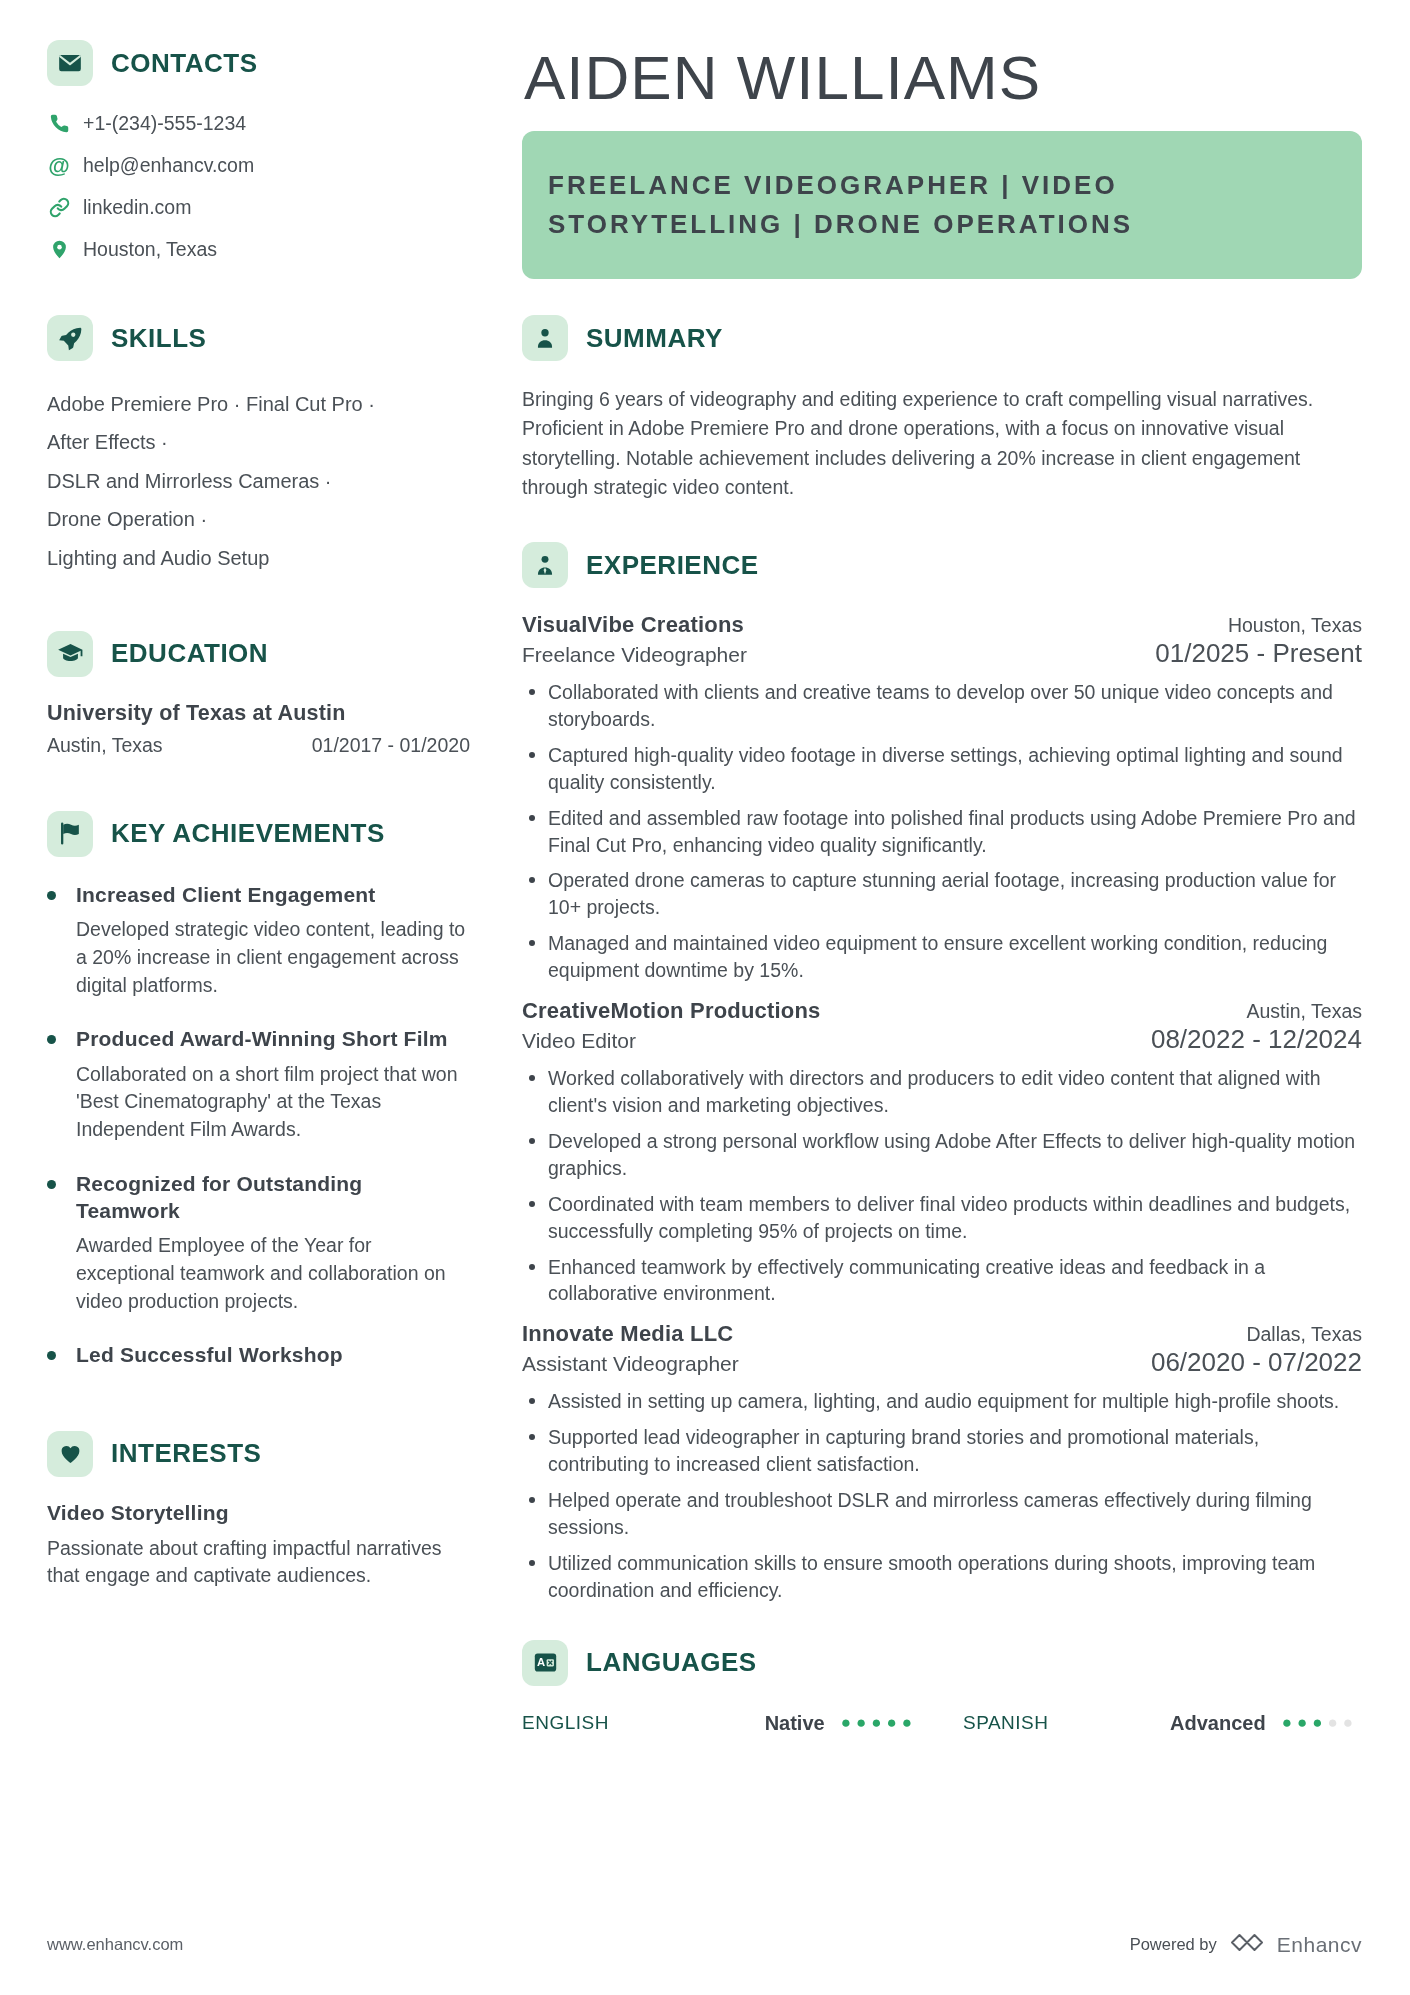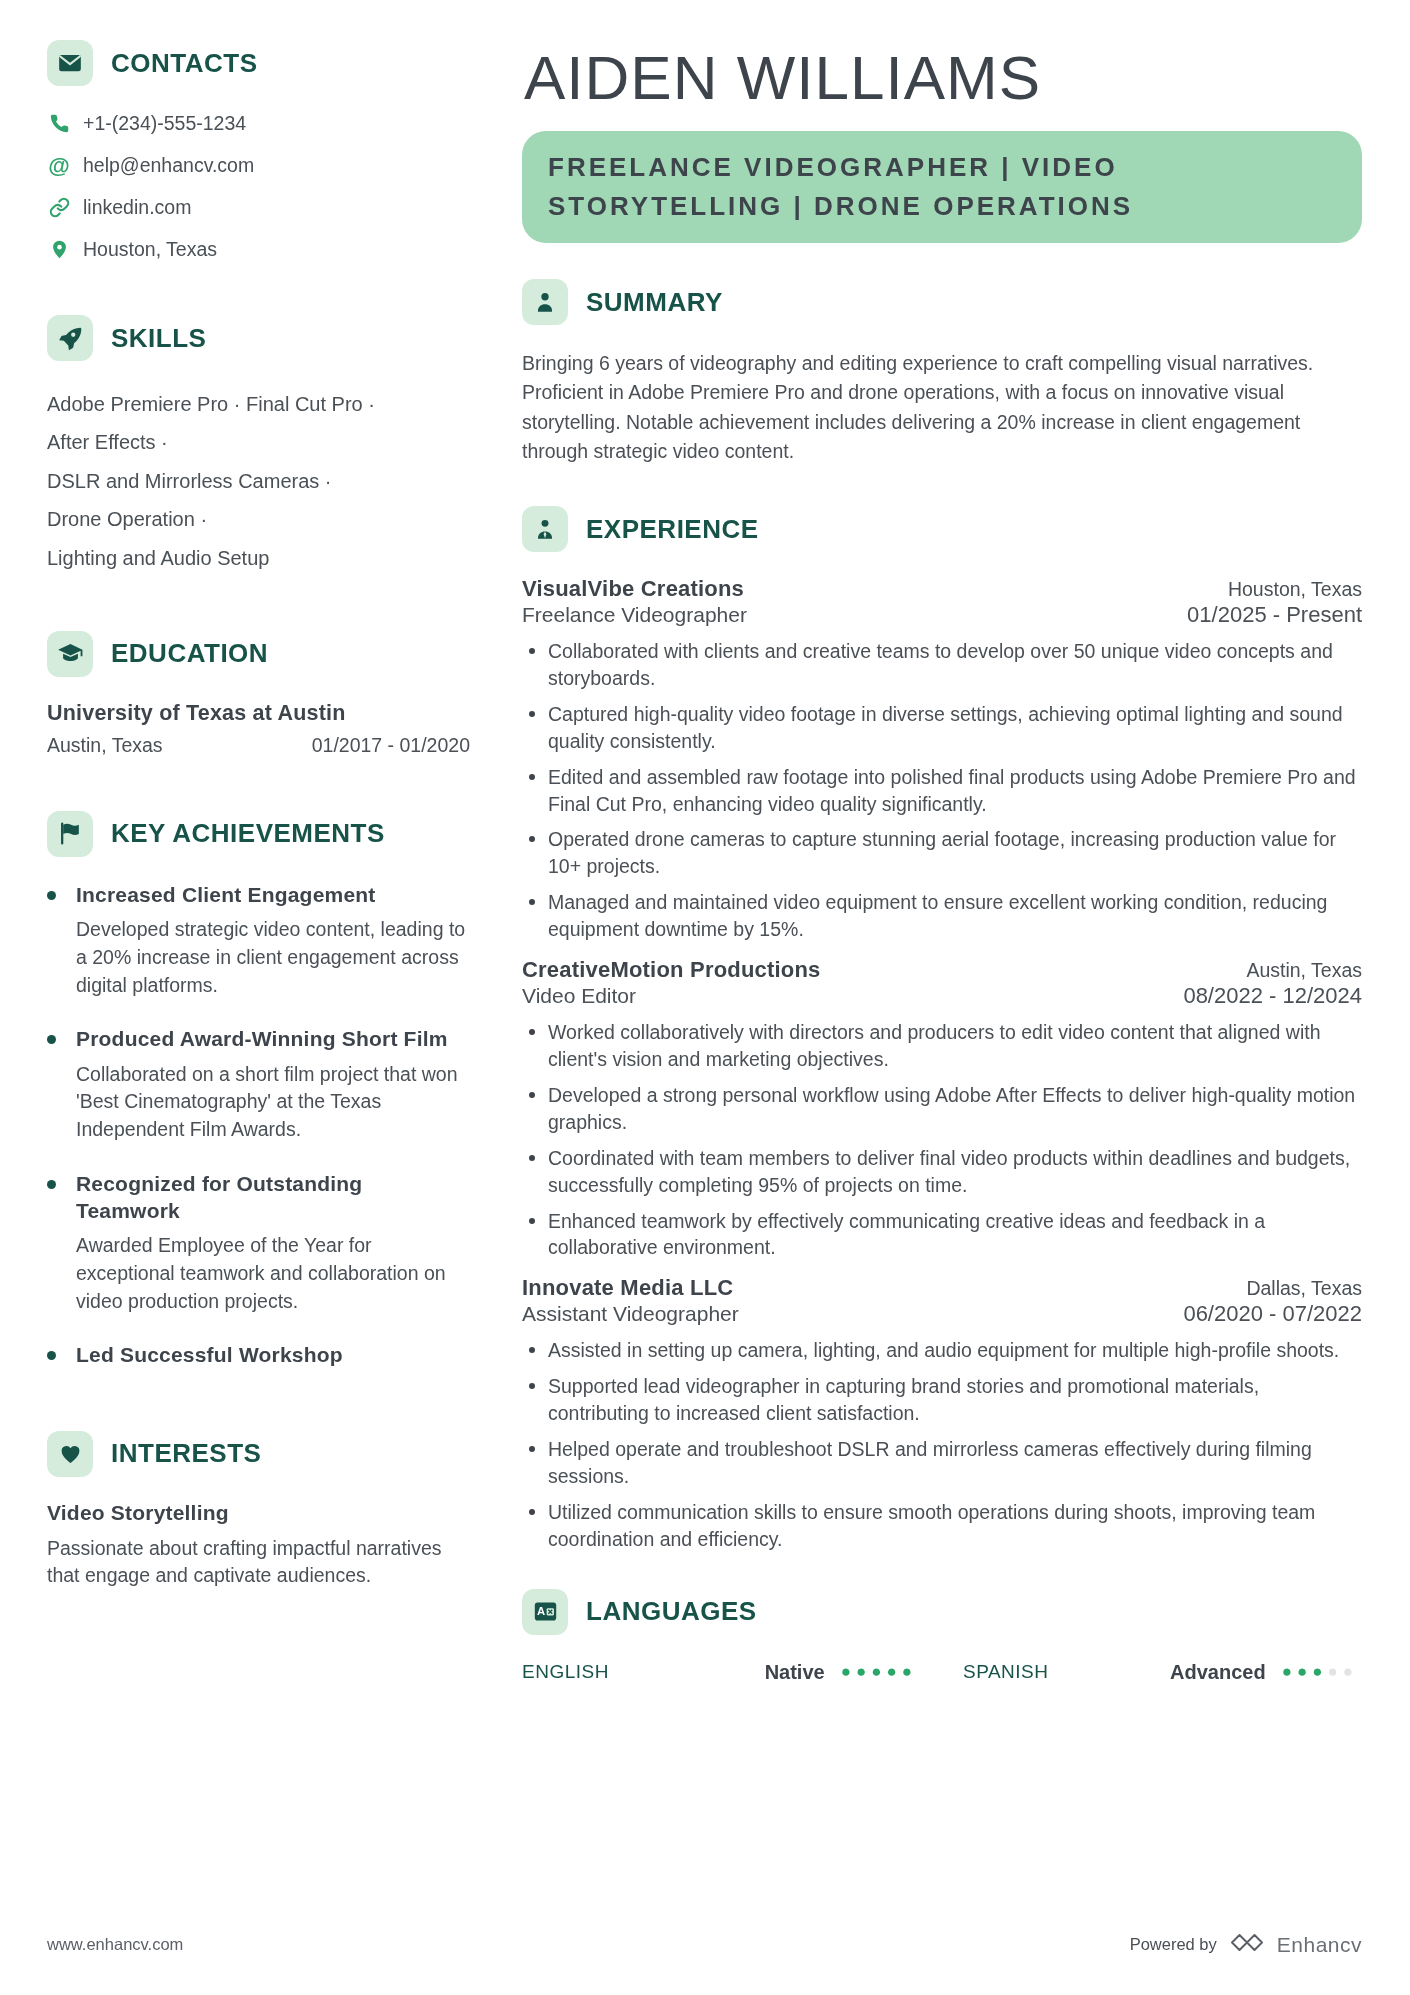--- a/index.html
+++ b/index.html
@@ -45,32 +45,32 @@
 
   .int-name{font-size:21px;font-weight:700;color:#3e444b;margin-bottom:10px;letter-spacing:0.2px;}
   .int-desc{font-size:19.5px;line-height:1.42;color:#4a5056;}
 
   
   .name{
     font-size:62px;font-weight:300;color:#3e444b;letter-spacing:1px;
     margin:2px 0 18px 2px;white-space:nowrap;
   }
   .title-banner{
-    background:#a0d7b4;border-radius:24px;padding:17px 26px;
+    background:#a0d7b4;border-radius:12px;padding:35px 26px;
     font-size:26px;font-weight:600;letter-spacing:3px;color:#3e444b;
     line-height:1.5;margin-bottom:36px;
   }
   .summary-text{font-size:19.5px;line-height:1.5;color:#4a5056;margin:0 0 40px 0;}
 
   .job{margin-bottom:14px;}
   .job-row{display:flex;justify-content:space-between;align-items:baseline;}
   .job-company{font-size:22px;font-weight:700;color:#3e444b;letter-spacing:0.2px;}
   .job-loc{font-size:19.5px;color:#4a5056;}
   .job-role{font-size:21px;color:#4a5056;}
-  .job-dates{font-size:22px;color:#4a5056;}
+  .job-dates{font-size:26px;color:#4a5056;}
   .job-bullets{list-style:none;margin:10px 0 0 0;padding:0;}
   .job-bullets li{
     position:relative;padding-left:26px;font-size:19.5px;line-height:1.38;
     color:#4a5056;margin-bottom:9px;
   }
   .job-bullets li::before{
     content:"";position:absolute;left:7px;top:10px;width:6px;height:6px;
     border-radius:50%;background:#3e444b;
   }
 

